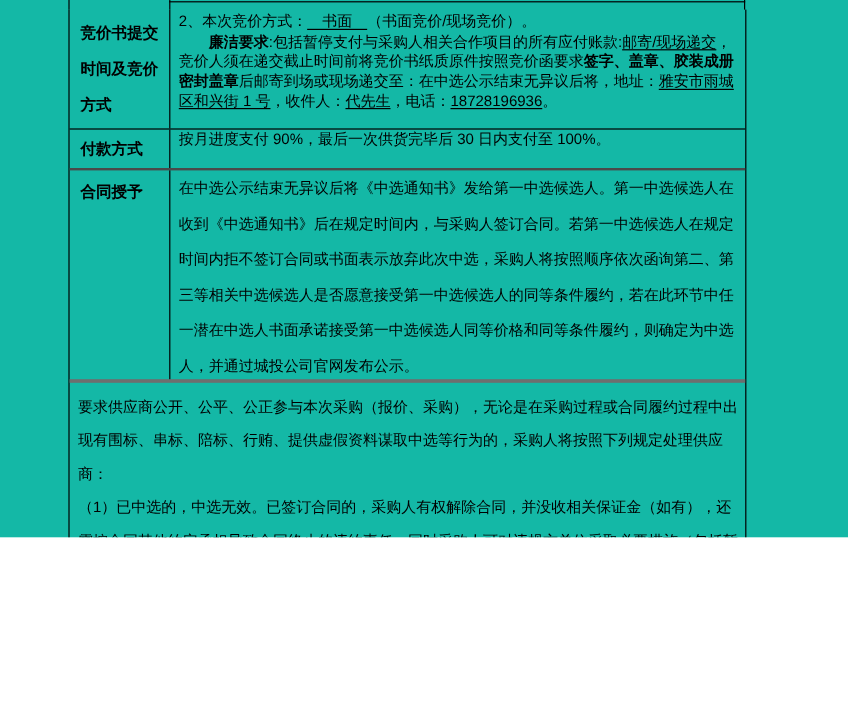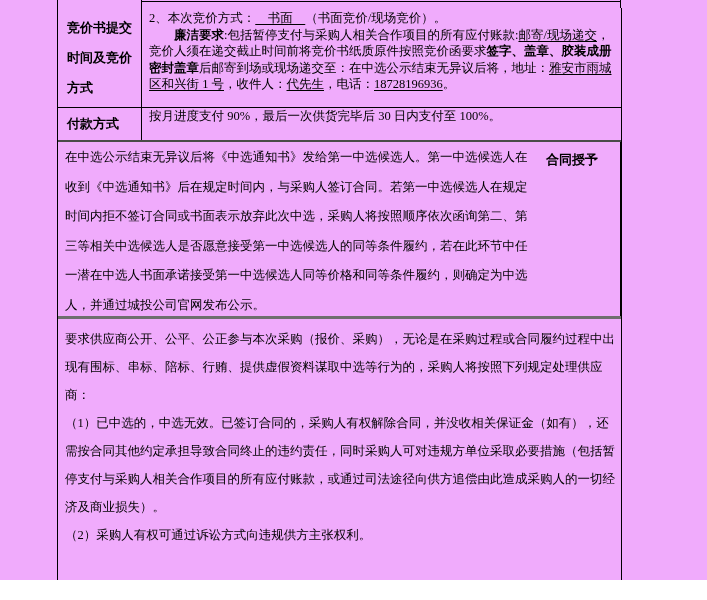--- a/index.html
+++ b/index.html
@@ -3,23 +3,23 @@
 <meta charset="utf-8">
 <style>
   html, body {
     margin: 0;
     padding: 0;
     background: #ffffff;
   }
   .page {
     position: relative;
     width: 707px;
-    height: 580px;
-    background: #f0abfc;
-    font-family: Liberation Serif, serif;
+    height: 448px;
+    background: #14b8a6;
+    font-family: Liberation Sans, sans-serif;
     color: #000000;
     overflow: hidden;
   }
   
   .vline, .hline, .pagecut {
     position: absolute;
     background: #000000;
   }
   .vline { width: 1px; }
   .hline { height: 1px; }
@@ -100,26 +100,26 @@
     <div class="row r2">
       <div class="cell label">
         <span>付款方式</span>
       </div>
       <div class="cell content">
           <p><span>按月进度支付 90%，最后一次供货完毕后 30 日内支付至 100%。</span></p>
         </div>
     </div>
 
     <div class="row r3">
+      <div class="cell label">
+        <span>合同授予</span>
+      </div>
       <div class="cell content">
           <p><span>在中选公示结束无异议后将《中选通知书》发给第一中选候选人。第一中选候选人在收到《中选通知书》后在规定时间内，与采购人签订合同。若第一中选候选人在规定时间内拒不签订合同或书面表示放弃此次中选，采购人将按照顺序依次函询第二、第三等相关中选候选人是否愿意接受第一中选候选人的同等条件履约，若在此环节中任一潜在中选人书面承诺接受第一中选候选人同等价格和同等条件履约，则确定为中选人，并通过城投公司官网发布公示。</span></p>
         </div>
-      <div class="cell label">
-        <span>合同授予</span>
-      </div>
     </div>
 
     <div class="row r4">
       <div class="cell content">
           <p><span>要求供应商公开、公平、公正参与本次采购（报价、采购），无论是在采购过程或合同履约过程中出现有围标、串标、陪标、行贿、提供虚假资料谋取中选等行为的，采购人将按照下列规定处理供应商：</span></p>
           <p><span>（1）已中选的，中选无效。已签订合同的，采购人有权解除合同，并没收相关保证金（如有），还需按合同其他约定承担导致合同终止的违约责任，同时采购人可对违规方单位采取必要措施（包括暂停支付与采购人相关合作项目的所有应付账款，或通过司法途径向供方追偿由此造成采购人的一切经济及商业损失）。</span></p>
           <p><span>（2）采购人有权可通过诉讼方式向违规供方主张权利。</span></p>
         </div>
     </div>
 

